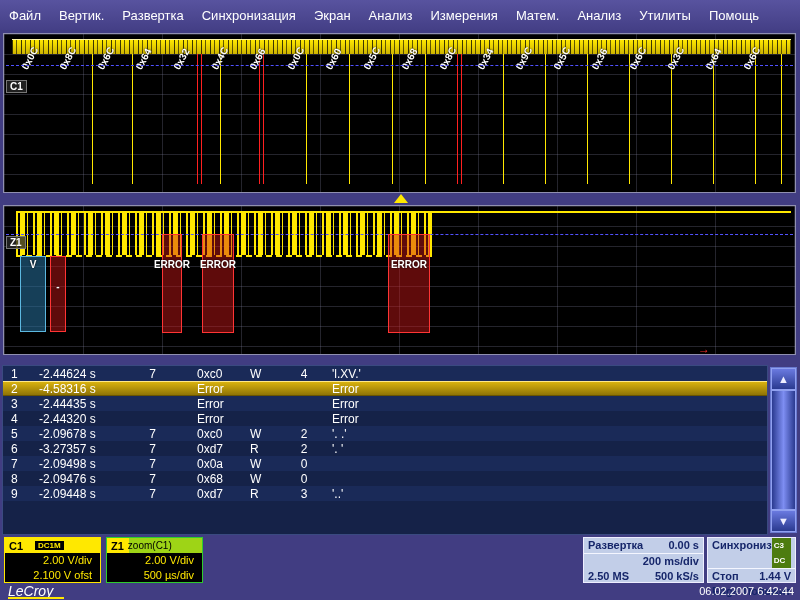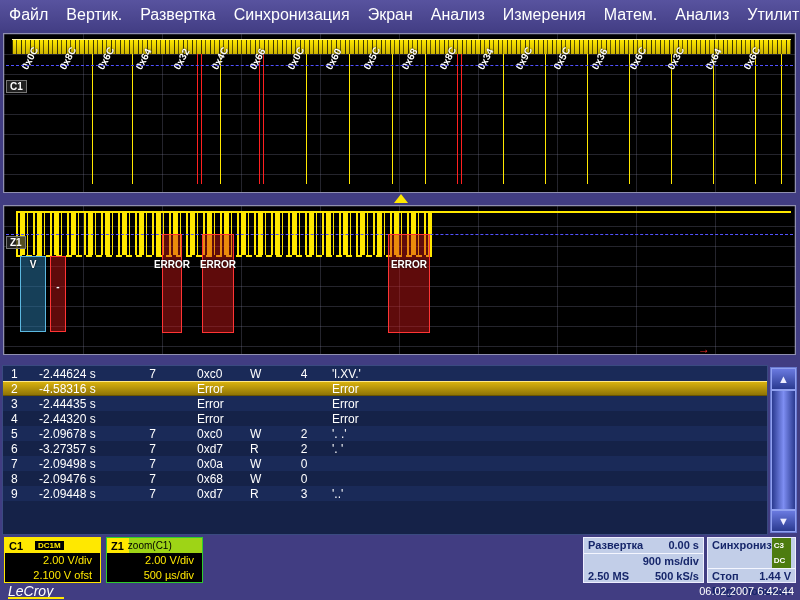--- a/index.html
+++ b/index.html
@@ -6,21 +6,21 @@
   html,body { margin:0; padding:0; }
   body {
     width:800px; height:600px; position:relative; overflow:hidden;
     background:#413d82; font-family:"Liberation Sans", sans-serif;
   }
 
   
   #menubar {
     position:absolute; left:0; top:0; width:800px; height:30px;
     background:linear-gradient(#58539f,#443f86);
-    display:flex; align-items:center; color:#fff; font-size:16px;
+    display:flex; align-items:center; color:#fff; font-size:13px;
   }
   .menu-item { padding:0 9px; white-space:nowrap; cursor:default; }
 
   
   .panel {
     position:absolute; left:3px; width:793px; background:#000;
     border:1px solid #9090b0;
     background-image:
       repeating-linear-gradient(90deg, rgba(130,130,160,.28) 0 1px, transparent 1px 79px),
       repeating-linear-gradient(180deg, rgba(130,130,160,.28) 0 1px, transparent 1px 20px);
@@ -336,21 +336,21 @@
   <div class="chan-line">2.00 V/div</div>
   <div class="chan-line">500 µs/div</div>
 </div>
 
 <div id="tbbox" class="infobox">
   <div class="info-row hdr">
     <span>Развертка</span>
     <span>0.00 s</span>
   </div>
   <div class="info-row" style="justify-content:flex-end">
-    <span>900 ms/div</span>
+    <span>200 ms/div</span>
   </div>
   <div class="info-row">
     <span>2.50 MS</span>
     <span>500 kS/s</span>
   </div>
 </div>
 
 <div id="trbox" class="infobox">
   <div class="info-row hdr">
     <span>Синхрониз</span>

